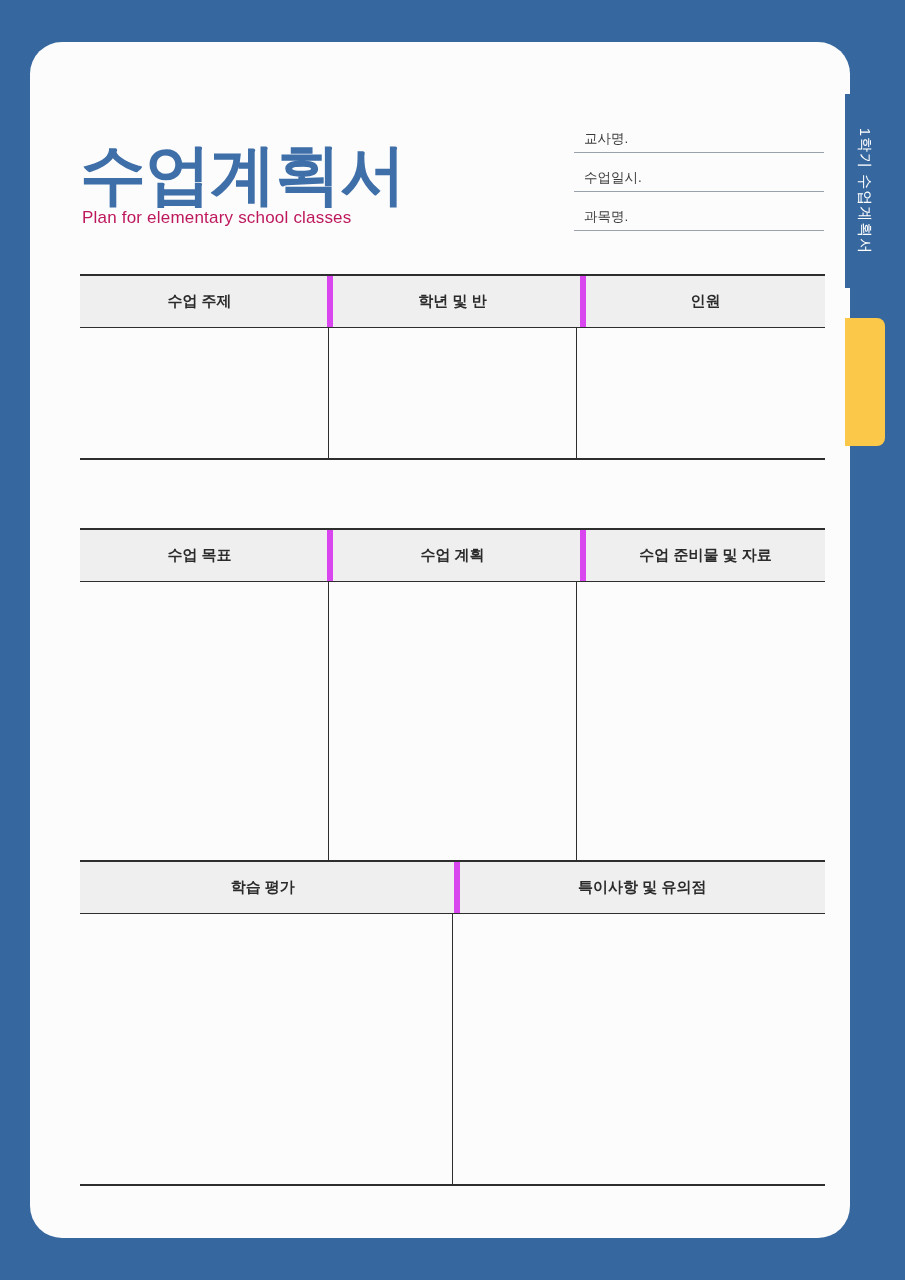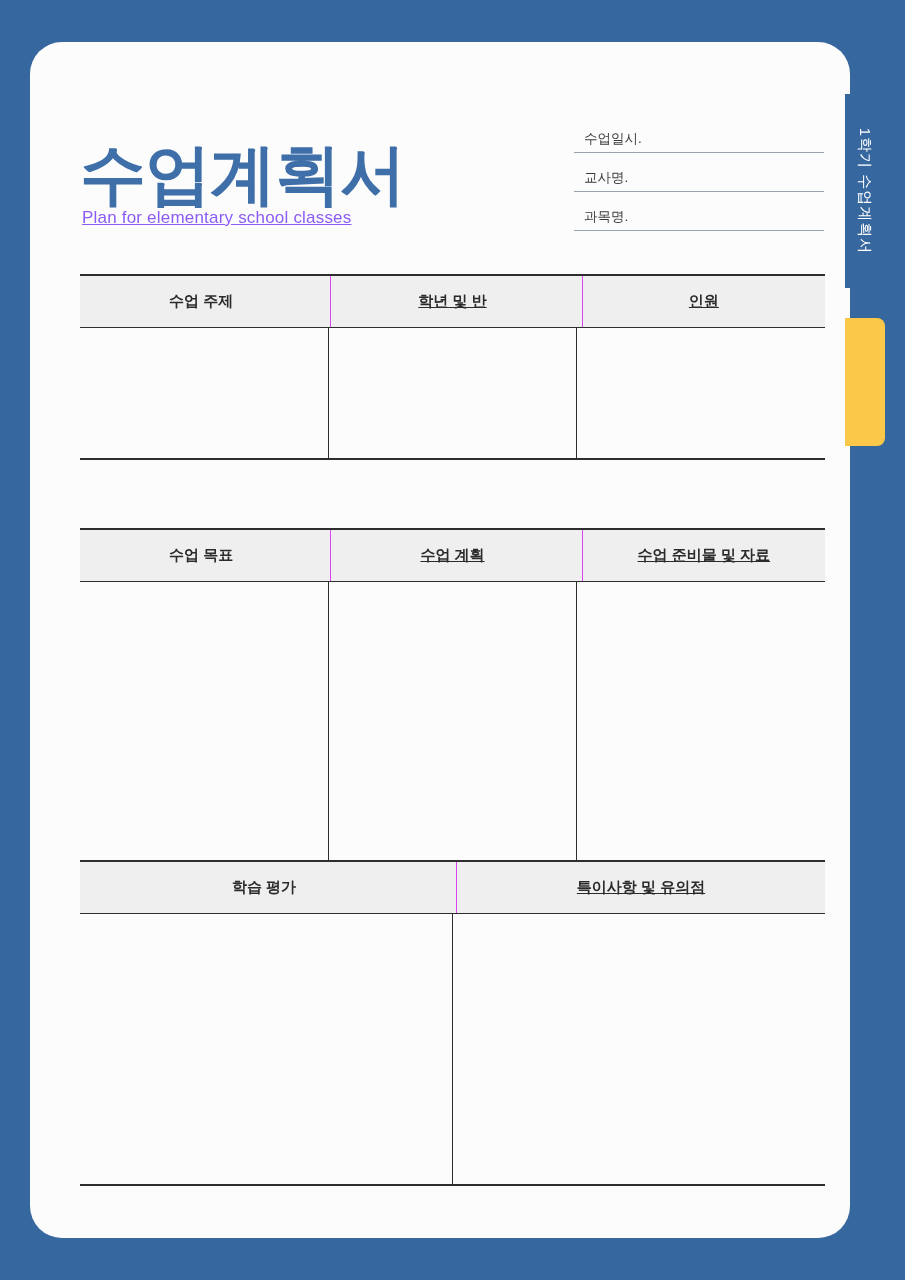--- a/index.html
+++ b/index.html
@@ -71,23 +71,22 @@
     font-weight: bold;
     color: #3f6fa8;
     letter-spacing: -1px;
     line-height: 1;
   }
   .doc-subtitle {
     position: absolute;
     left: 52px;
     top: 166px;
     font-size: 17px;
-    color: #8b5cf6;
+    color: #be185d;
     letter-spacing: 0.2px;
-    text-decoration: underline;
   }
 
   .meta-block {
     position: absolute;
     left: 544px;
     top: 72px;
     width: 250px;
   }
   .meta-row {
     height: 39px;
@@ -121,22 +120,21 @@
   .tbl .head-cell {
     flex: 1;
     text-align: center;
     font-size: 15px;
     font-weight: bold;
     color: #2b2b2b;
     padding: 16px 4px;
     box-sizing: border-box;
   }
   .tbl .head-cell + .head-cell {
-    border-left: 1px solid #d946ef;
-    text-decoration: underline;
+    border-left: 6px solid #d946ef;
   }
   .tbl .body-row {
     display: flex;
   }
   .tbl .body-cell {
     flex: 1;
     box-sizing: border-box;
   }
   .tbl .body-cell + .body-cell {
     border-left: 1px solid #2e2e2e;
@@ -159,24 +157,24 @@
 </div>
 <div class="side-tab-yellow"></div>
 
 <div class="page">
 
   <h1 class="doc-title">수업계획서</h1>
   <div class="doc-subtitle">Plan for elementary school classes</div>
 
   <div class="meta-block">
     <div class="meta-row">
+      <span class="meta-label">교사명.</span>
+    </div>
+    <div class="meta-row">
       <span class="meta-label">수업일시.</span>
-    </div>
-    <div class="meta-row">
-      <span class="meta-label">교사명.</span>
     </div>
     <div class="meta-row">
       <span class="meta-label">과목명.</span>
     </div>
   </div>
 
   <div class="tbl" id="table-basic">
     <div class="head-row">
       <div class="head-cell">수업 주제</div>
       <div class="head-cell">학년 및 반</div>

